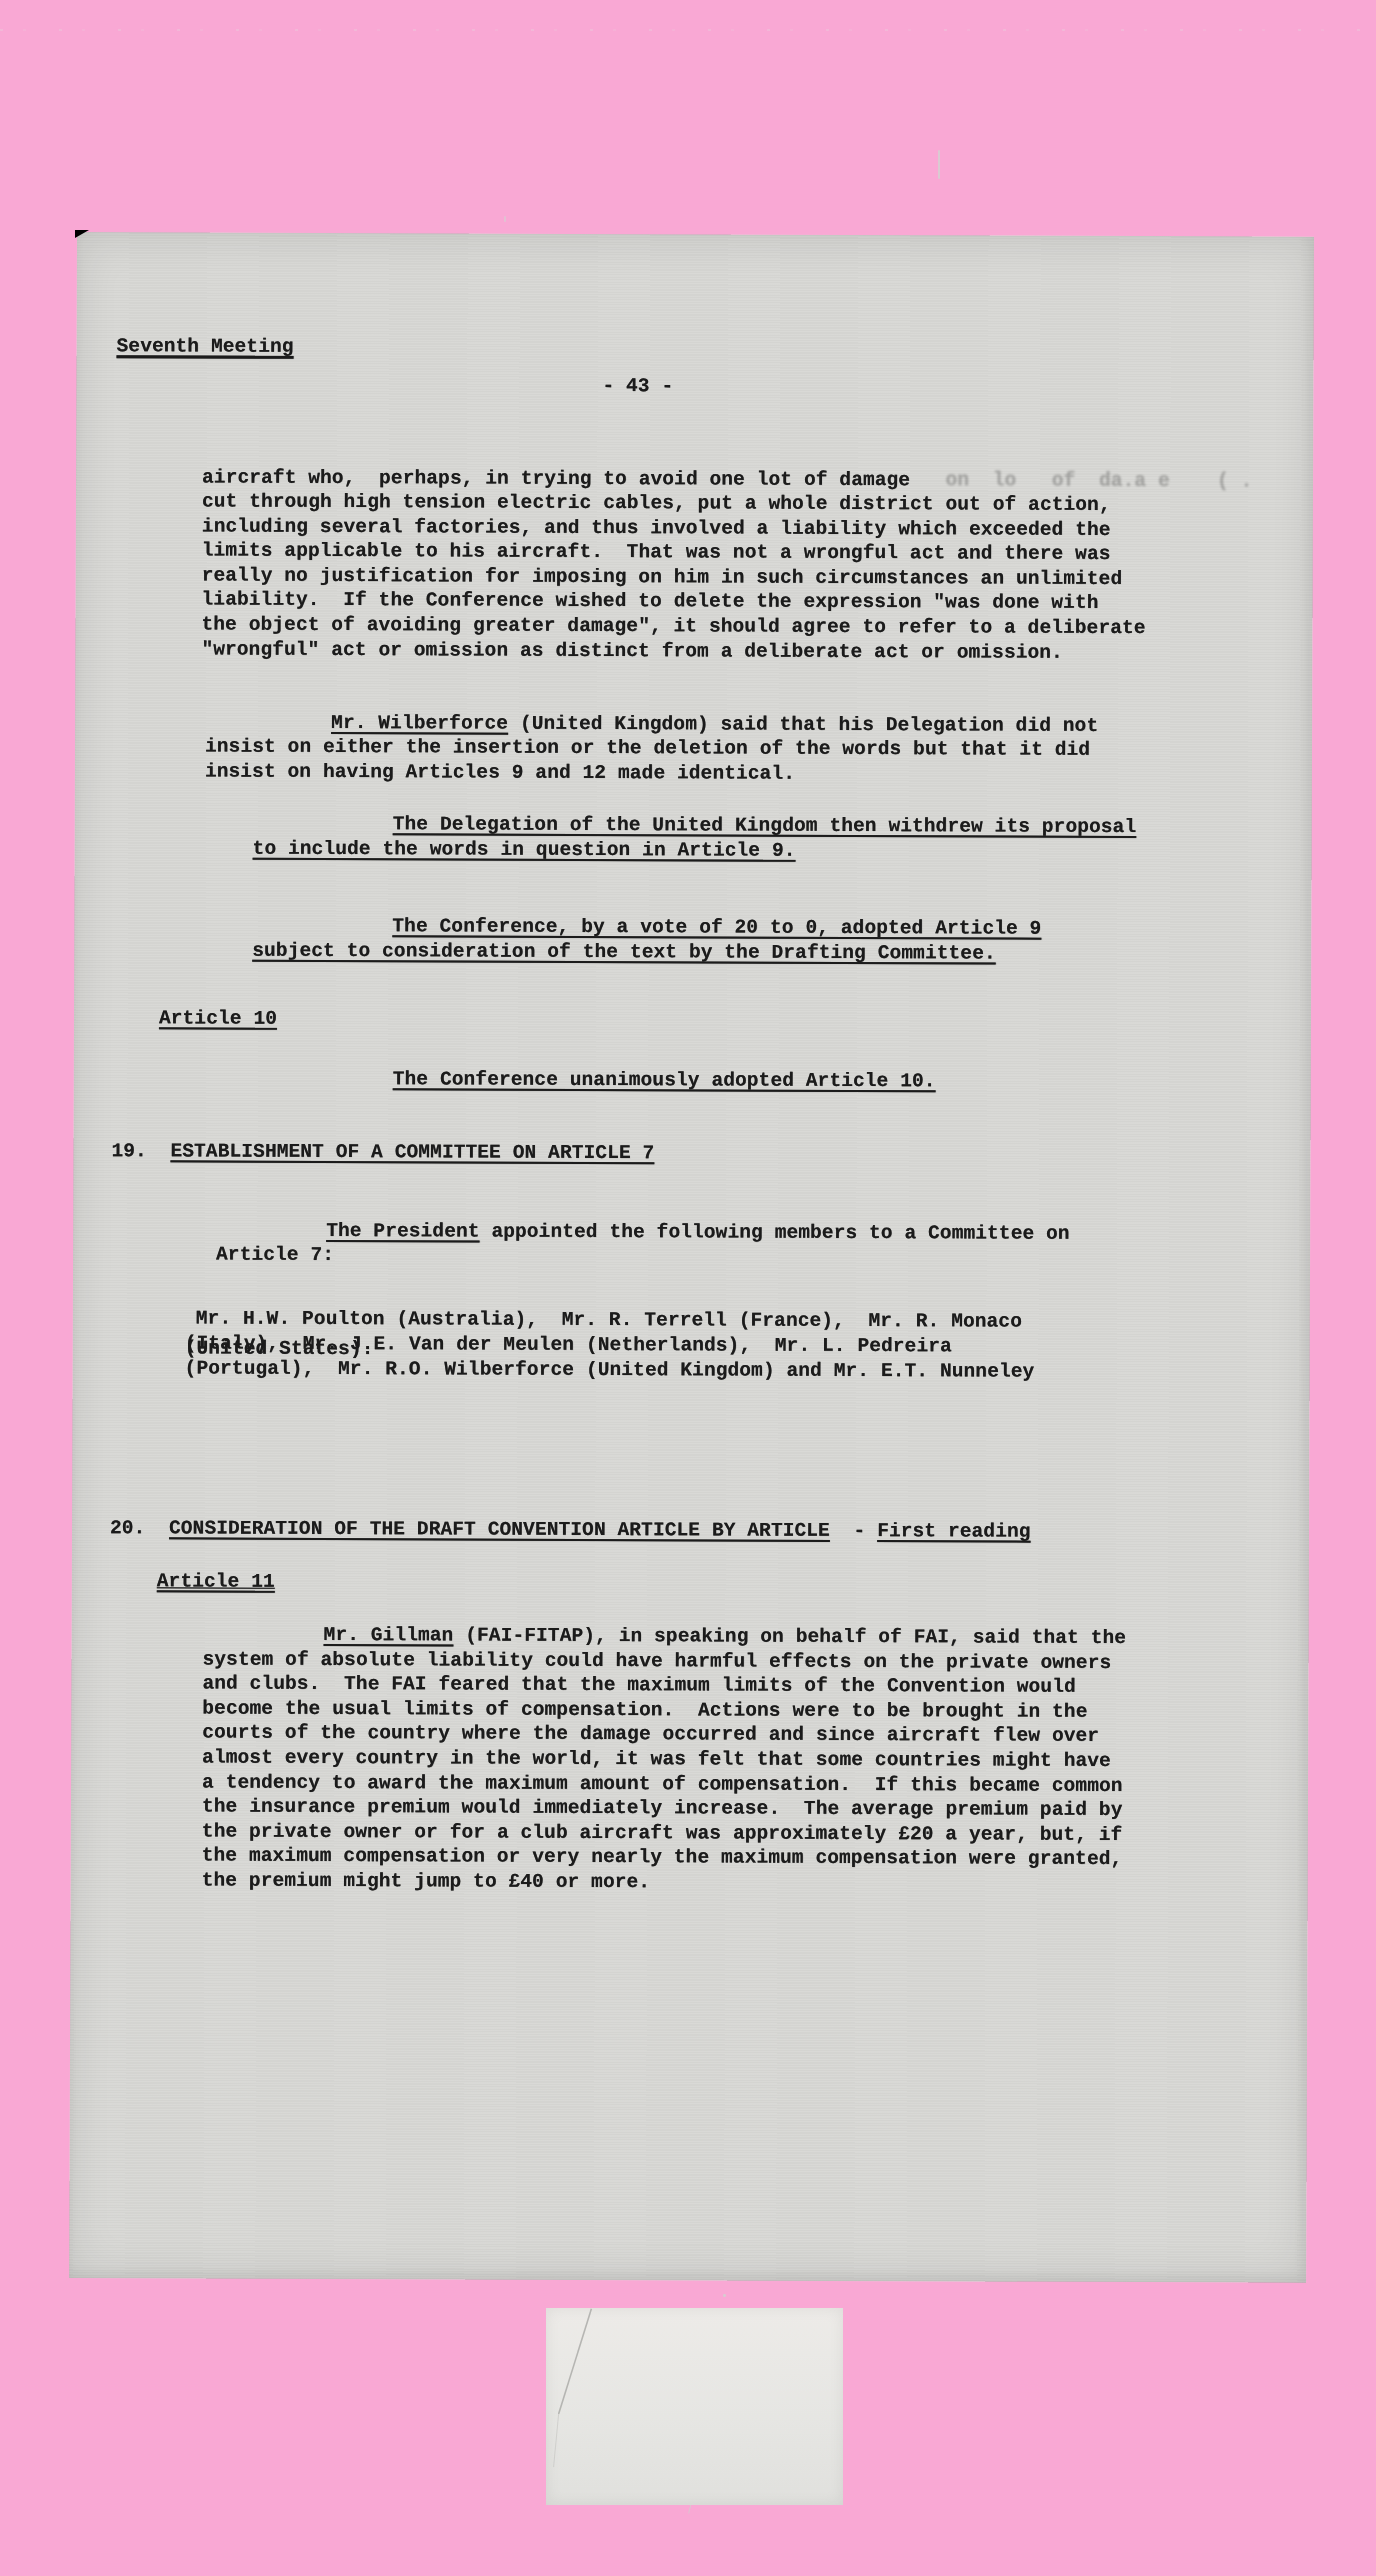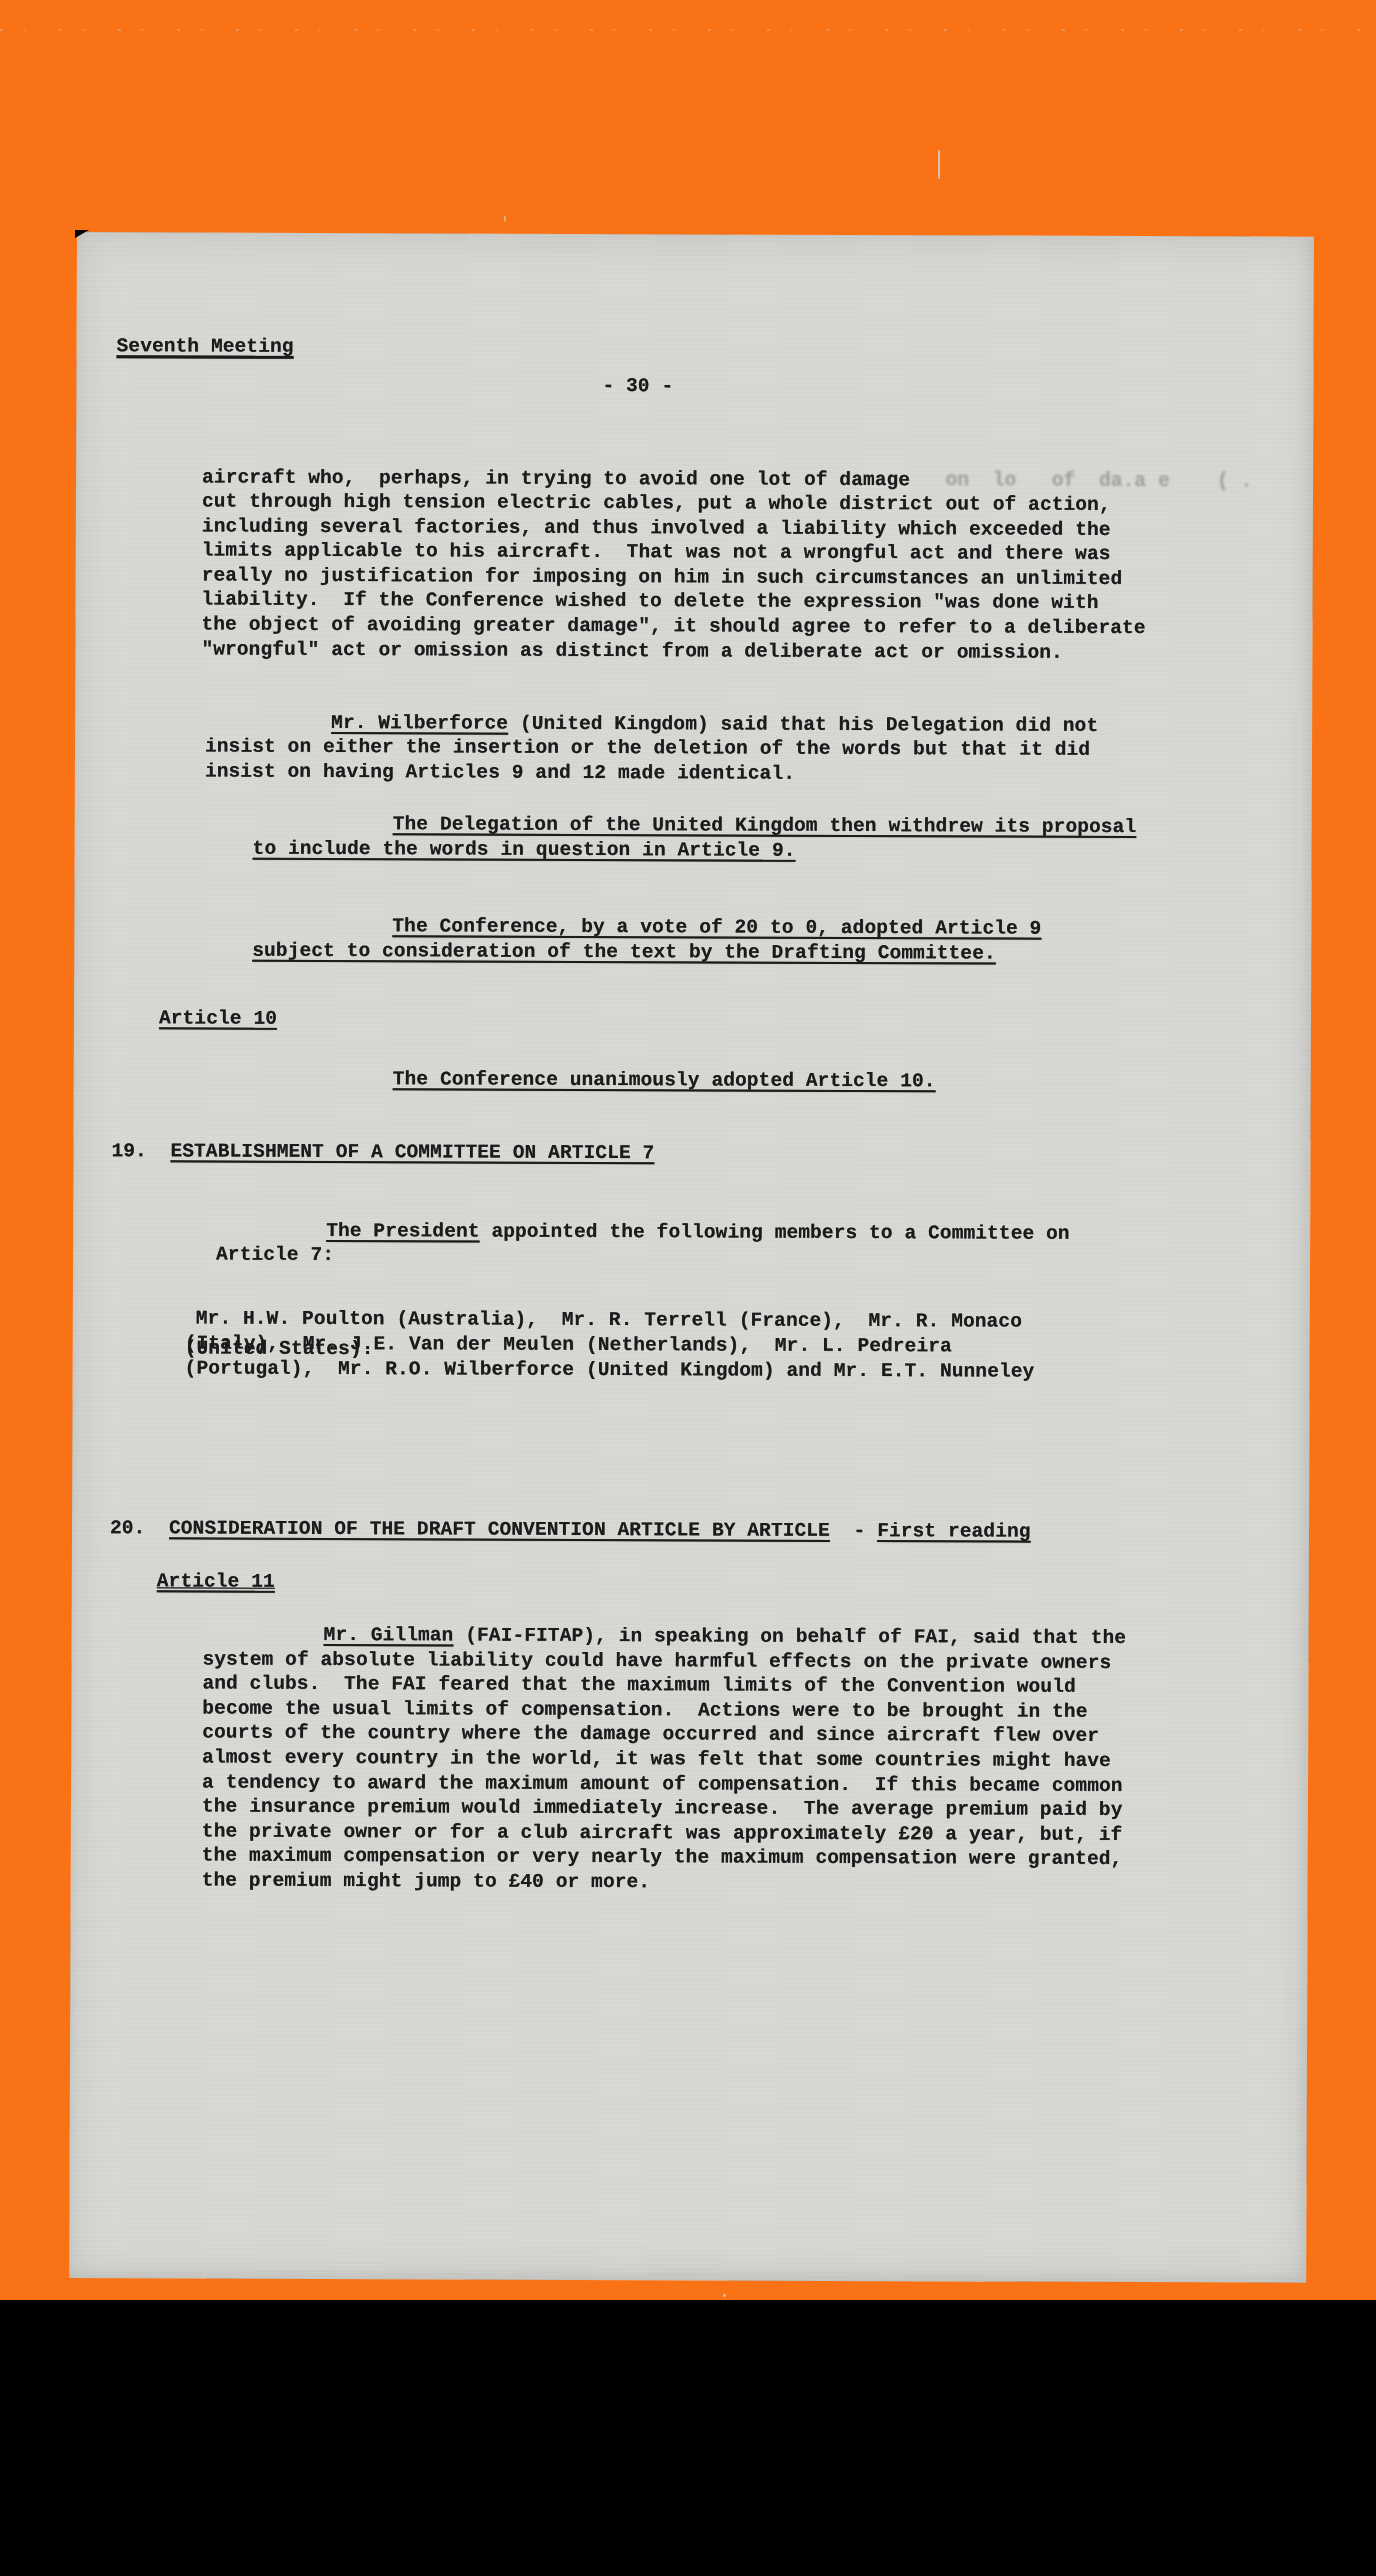--- a/index.html
+++ b/index.html
@@ -1,18 +1,18 @@
 <!DOCTYPE html>
 <html style="font-size:10px"><head>
 <meta charset="utf-8">
 <style>
   html, body { margin:0; padding:0; background:#000; }
   .stage {
-    position:relative; width:1376px; height:2300px; overflow:hidden;
-    background:#f97316;
+    position:relative; width:1376px; height:2576px; overflow:hidden;
+    background:#f9a8d4;
     font-family:"Liberation Mono","DejaVu Sans Mono",monospace;
   }
   
   .page {
     position:absolute; left:77px; top:232px; width:1237px; height:2046px;
     background:#d8d8d5;
     transform:rotate(0.22deg); transform-origin:top left;
     box-shadow: inset 0 0 44px rgba(0,0,0,0.10), inset -2.5px -3.8px 11.3px rgba(0,0,0,0.06);
   }
   .page::before { 
@@ -60,21 +60,21 @@
   <span class="scratch s1"></span>
   <span class="scratch s2"></span>
   <span class="scratch s3"></span>
   <span class="scratch s4"></span>
 
   <div class="page" id="page-content">
       <div class="block header-block">
         <div class="line" style="left: 40px; top: 102px;"><span class="u">Seventh Meeting</span></div>
       </div>
       <div class="block">
-        <div class="line" style="left: 526px; top: 140px;"><span>- 30 -</span></div>
+        <div class="line" style="left: 526px; top: 140px;"><span>- 43 -</span></div>
       </div>
       <div class="block">
         <div class="line" style="left: 126px; top: 233px;"><span>aircraft who,  perhaps, in trying to avoid one lot of damage</span><span class="faded">   on  lo   of  da.a e    ( .</span></div>
         <div class="line" style="left: 126px; top: 257px;"><span>cut through high tension electric cables, put a whole district out of action,</span></div>
         <div class="line" style="left: 126px; top: 282px;"><span>including several factories, and thus involved a liability which exceeded the</span></div>
         <div class="line" style="left: 126px; top: 306px;"><span>limits applicable to his aircraft.  That was not a wrongful act and there was</span></div>
         <div class="line" style="left: 126px; top: 331px;"><span>really no justification for imposing on him in such circumstances an unlimited</span></div>
         <div class="line" style="left: 126px; top: 355px;"><span>liability.  If the Conference wished to delete the expression "was done with</span></div>
         <div class="line" style="left: 126px; top: 380px;"><span>the object of avoiding greater damage", it should agree to refer to a deliberate</span></div>
         <div class="line" style="left: 126px; top: 405px;"><span>"wrongful" act or omission as distinct from a deliberate act or omission.</span></div>

